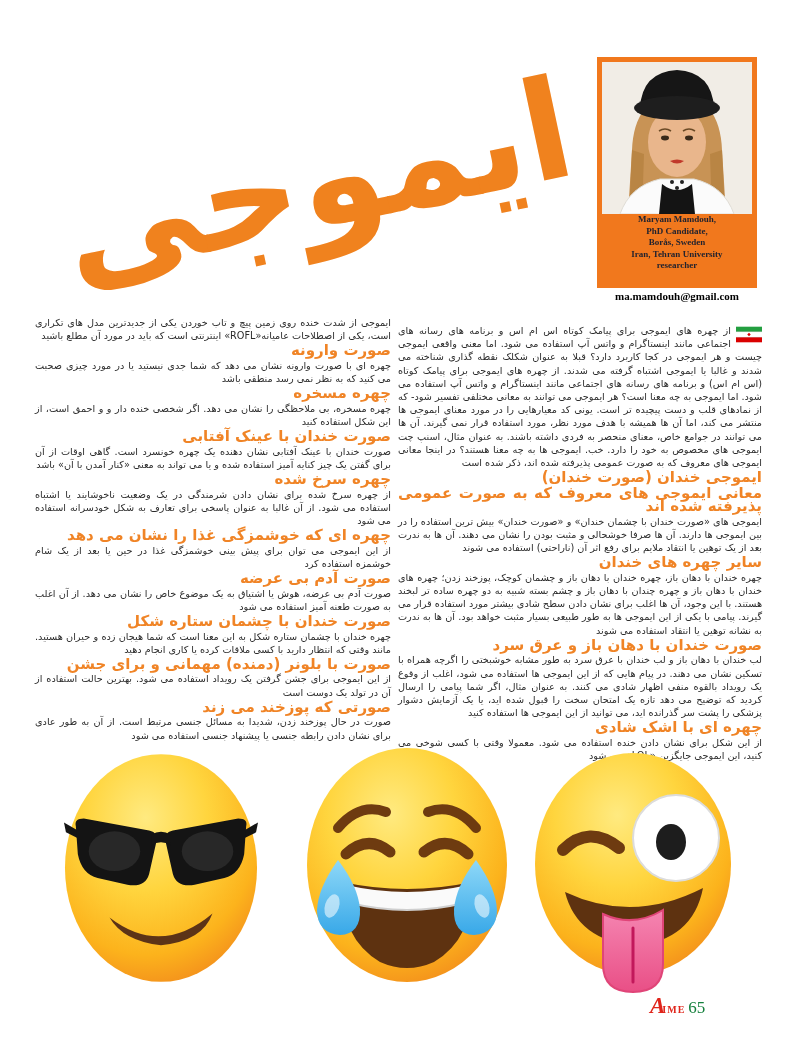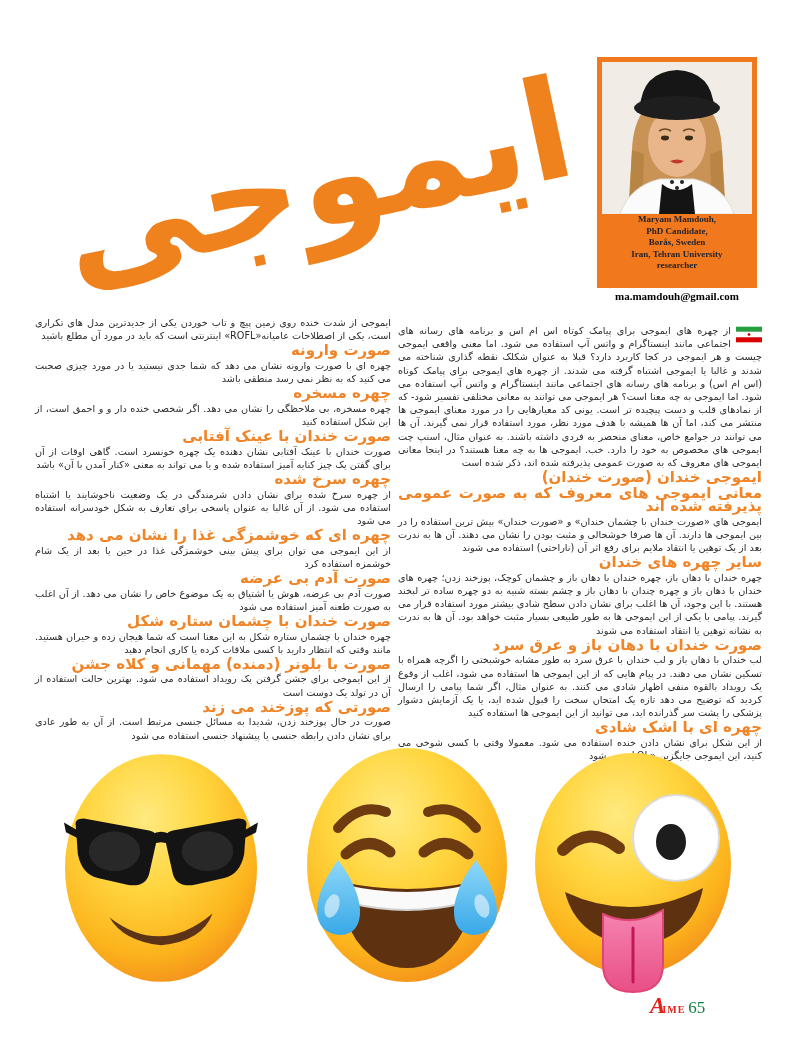--- a/index.html
+++ b/index.html
@@ -131,21 +131,21 @@
       <h3 class="sec-h">صورت خندان با عینک آفتابی</h3>
       <p class="sec-p">صورت خندان با عینک آفتابی نشان دهنده یک چهره خونسرد است. گاهی اوقات از آن برای گفتن یک چیز کنایه آمیز استفاده شده و یا می تواند به معنی «کنار آمدن با آن» باشد</p>
       <h3 class="sec-h">چهره سرخ شده</h3>
       <p class="sec-p">از چهره سرخ شده برای نشان دادن شرمندگی در یک وضعیت ناخوشایند یا اشتباه استفاده می شود. از آن غالبا به عنوان پاسخی برای تعارف به شکل خودسرانه استفاده می شود</p>
       <h3 class="sec-h">چهره ای که خوشمزگی غذا را نشان می دهد</h3>
       <p class="sec-p">از این ایموجی می توان برای پیش بینی خوشمزگی غذا در حین یا بعد از یک شام خوشمزه استفاده کرد</p>
       <h3 class="sec-h">صورت آدم بی عرضه</h3>
       <p class="sec-p">صورت آدم بی عرضه، هوش یا اشتیاق به یک موضوع خاص را نشان می دهد. از آن اغلب به صورت طعنه آمیز استفاده می شود</p>
       <h3 class="sec-h">صورت خندان با چشمان ستاره شکل</h3>
       <p class="sec-p">چهره خندان با چشمان ستاره شکل به این معنا است که شما هیجان زده و حیران هستید. مانند وقتی که انتظار دارید با کسی ملاقات کرده یا کاری انجام دهید</p>
-      <h3 class="sec-h">صورت با بلونر (دمنده) مهمانی و کلاه جشن</h3>
+      <h3 class="sec-h">صورت با بلونر (دمنده) مهمانی و برای جشن</h3>
       <p class="sec-p">از این ایموجی برای جشن گرفتن یک رویداد استفاده می شود. بهترین حالت استفاده از آن در تولد یک دوست است</p>
       <h3 class="sec-h">صورتی که پوزخند می زند</h3>
       <p class="sec-p">صورت در حال پوزخند زدن، شدیدا به مسائل جنسی مرتبط است. از آن به طور عادی برای نشان دادن رابطه جنسی یا پیشنهاد جنسی استفاده می شود</p>
     </div>
 </div>
 
 <div class="emoji" id="emoji-sunglasses">
   <svg viewBox="0 0 200 236" width="100%" height="100%" xmlns="http://www.w3.org/2000/svg">
     <defs>
       <radialGradient id="fgA" cx="42%" cy="28%" r="80%">

